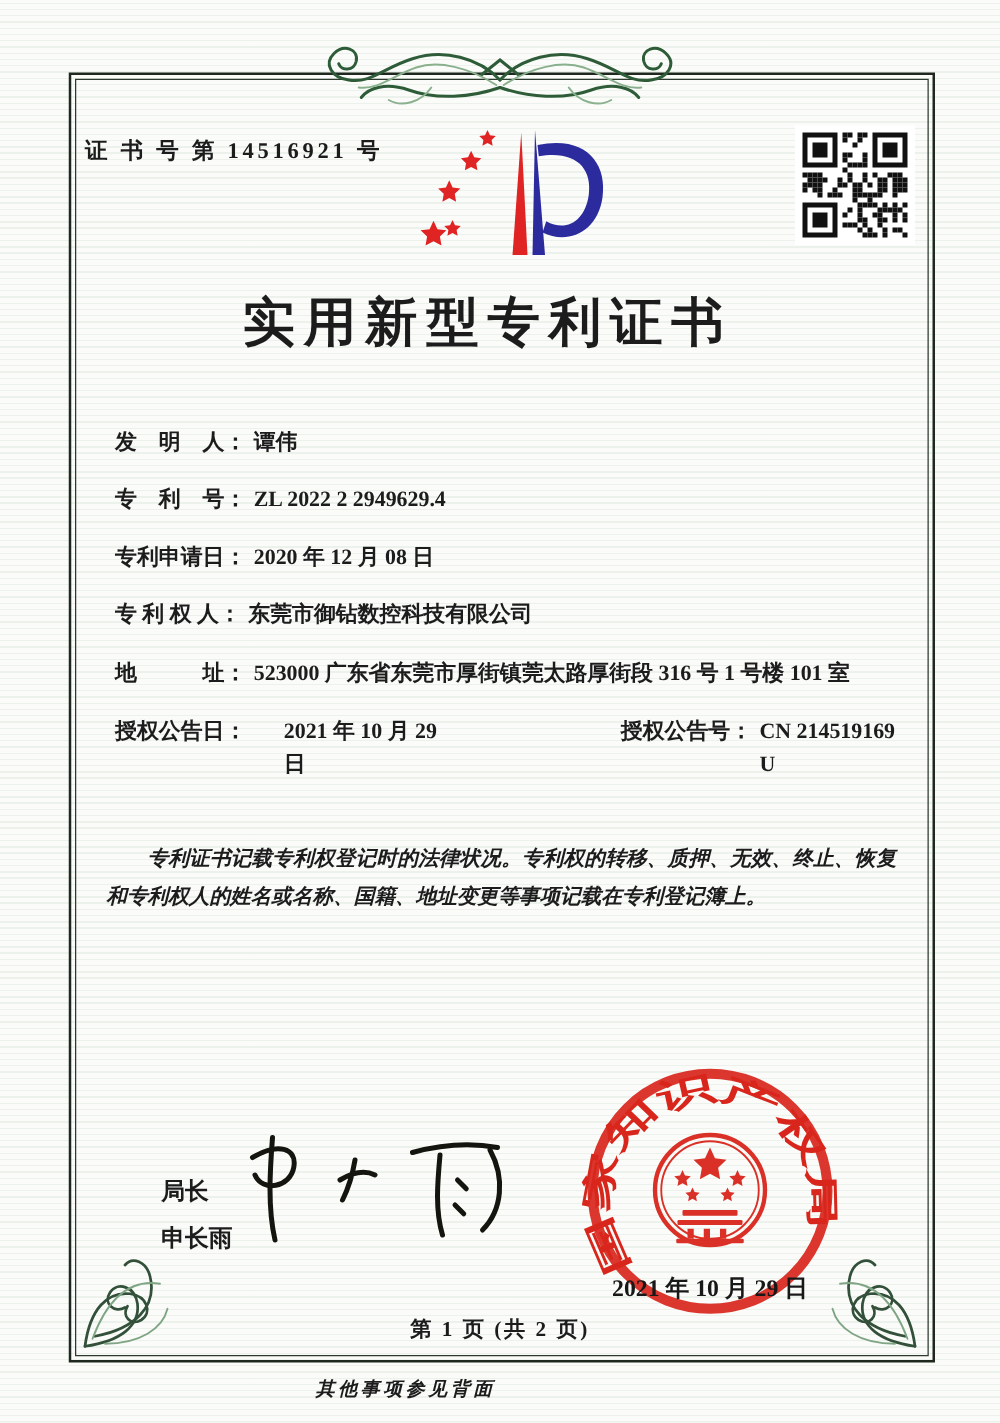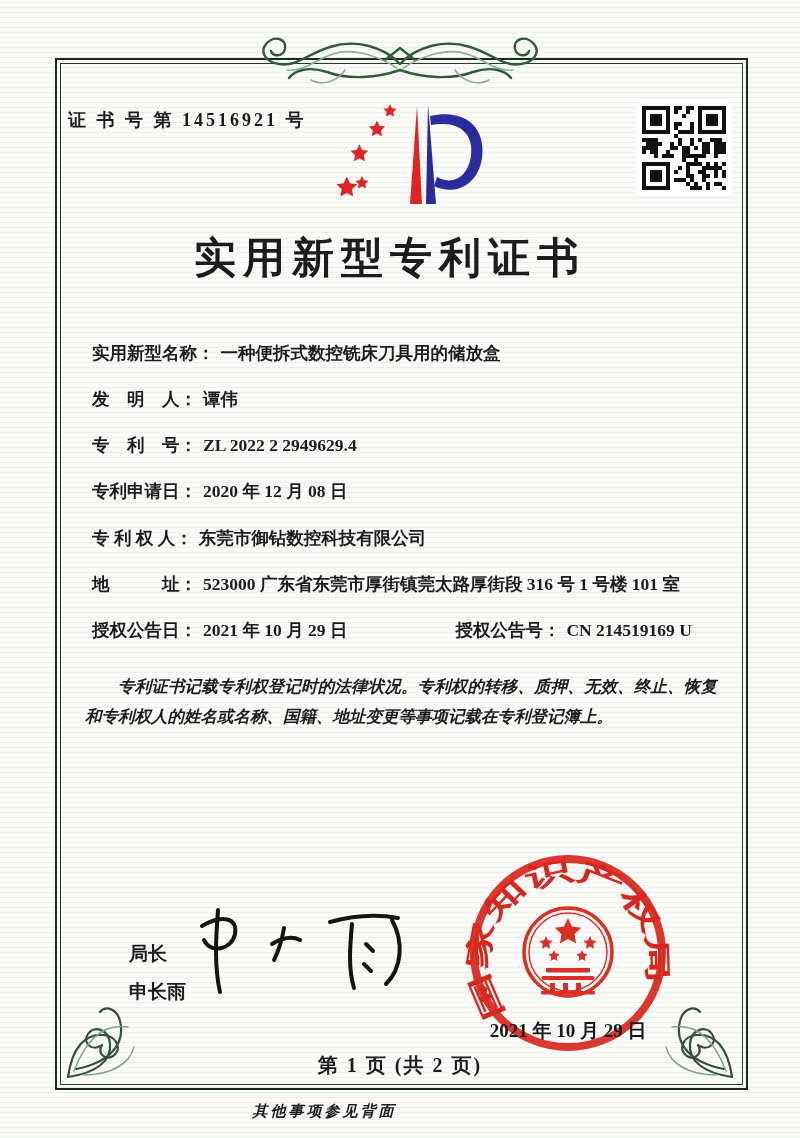--- a/index.html
+++ b/index.html
@@ -28,33 +28,33 @@
   .qr{left:636px;top:100px;}
   .title{
     left:0;top:230px;width:780px;text-align:center;
     font-size:42px;font-weight:bold;letter-spacing:7px;
   }
   
   .fields{left:92px;top:340px;width:630px;font-size:17.5px;}
   .frow{display:flex;margin-bottom:19px;line-height:1.55;}
   .flabel{font-weight:bold;white-space:nowrap;flex:0 0 auto;}
   .fvalue{font-weight:600;padding-left:6px;max-width:540px;}
-  .grant-row{display:flex;}
+  .grant-row{display:flex;gap:24px;}
   .grant-right{margin-left:108px;display:flex;}
   
   .bodytext{
     left:85px;top:672px;width:632px;
     font-size:16.5px;line-height:1.82;font-style:italic;font-weight:600;
   }
   .bodytext p{margin:0 0 2px 0;text-indent:2em;text-align:justify;}
   
   .signer{left:96px;top:935px;font-size:19px;font-weight:bold;line-height:2.0;margin-left:33px;}
   .signature{left:180px;top:888px;}
   .seal{left:462px;top:852px;}
-  .page-indicator{left:0;top:1052px;width:800px;text-align:center;font-size:20px;font-weight:600;letter-spacing:2px;}
+  .page-indicator{left:0;top:1052px;width:800px;text-align:center;font-size:17px;font-weight:600;letter-spacing:2px;}
   .footer-note{left:0;top:1102px;width:649px;text-align:center;font-size:15px;font-style:italic;font-weight:bold;letter-spacing:3px;}
   svg{display:block;}
 </style>
 </head>
 <body>
 
 <div class="abs frame-outer">
   <div class="frame-inner"></div>
 </div>
 
@@ -252,24 +252,20 @@
     <rect x="70" y="14" width="12" height="12" fill="#111"></rect>
     <rect x="6" y="62" width="28" height="28" fill="#111"></rect>
     <rect x="10" y="66" width="20" height="20" fill="#fff"></rect>
     <rect x="14" y="70" width="12" height="12" fill="#111"></rect>
   </svg>
 
 <div class="abs title">实用新型专利证书</div>
 
 <div class="abs fields">
   <div class="frow">
-    <span class="flabel">实用新型名称：</span>
-    <span class="fvalue">一种便拆式数控铣床刀具用的储放盒</span>
-  </div>
-  <div class="frow">
     <span class="flabel">发　明　人：</span>
     <span class="fvalue">谭伟</span>
   </div>
   <div class="frow">
     <span class="flabel">专　利　号：</span>
     <span class="fvalue">ZL 2022 2 2949629.4</span>
   </div>
   <div class="frow">
     <span class="flabel">专利申请日：</span>
     <span class="fvalue">2020 年 12 月 08 日</span>

